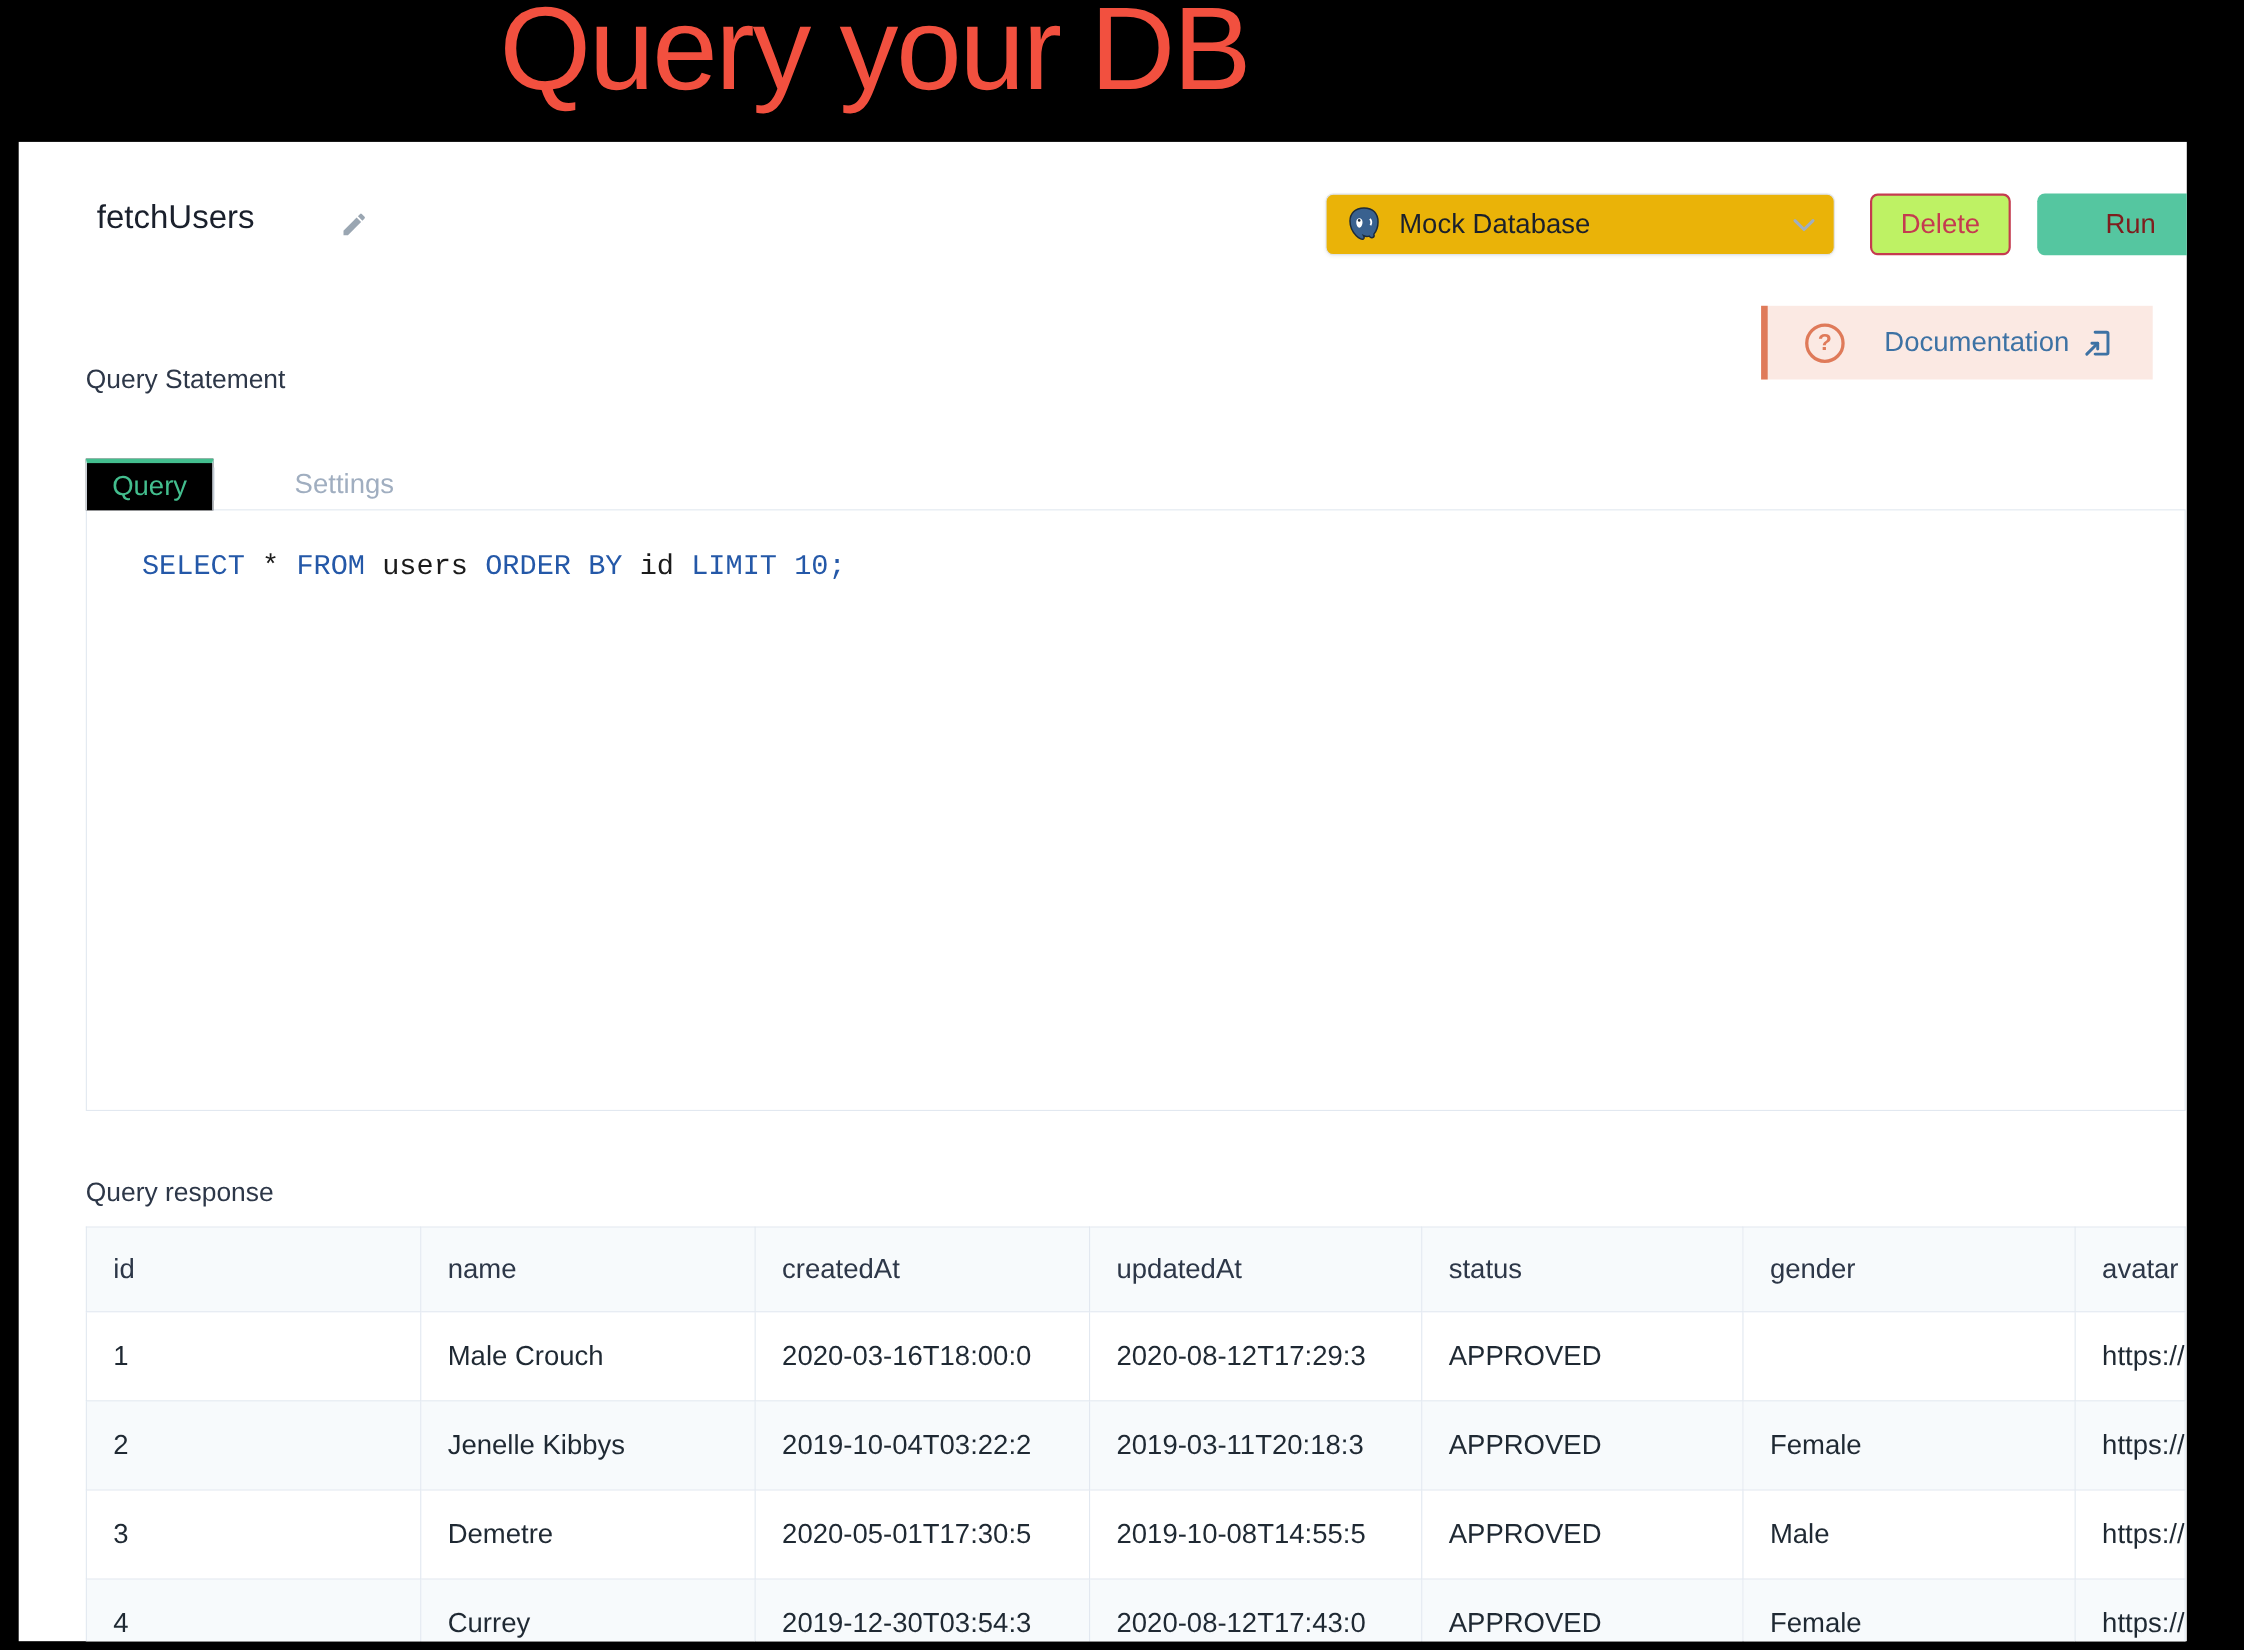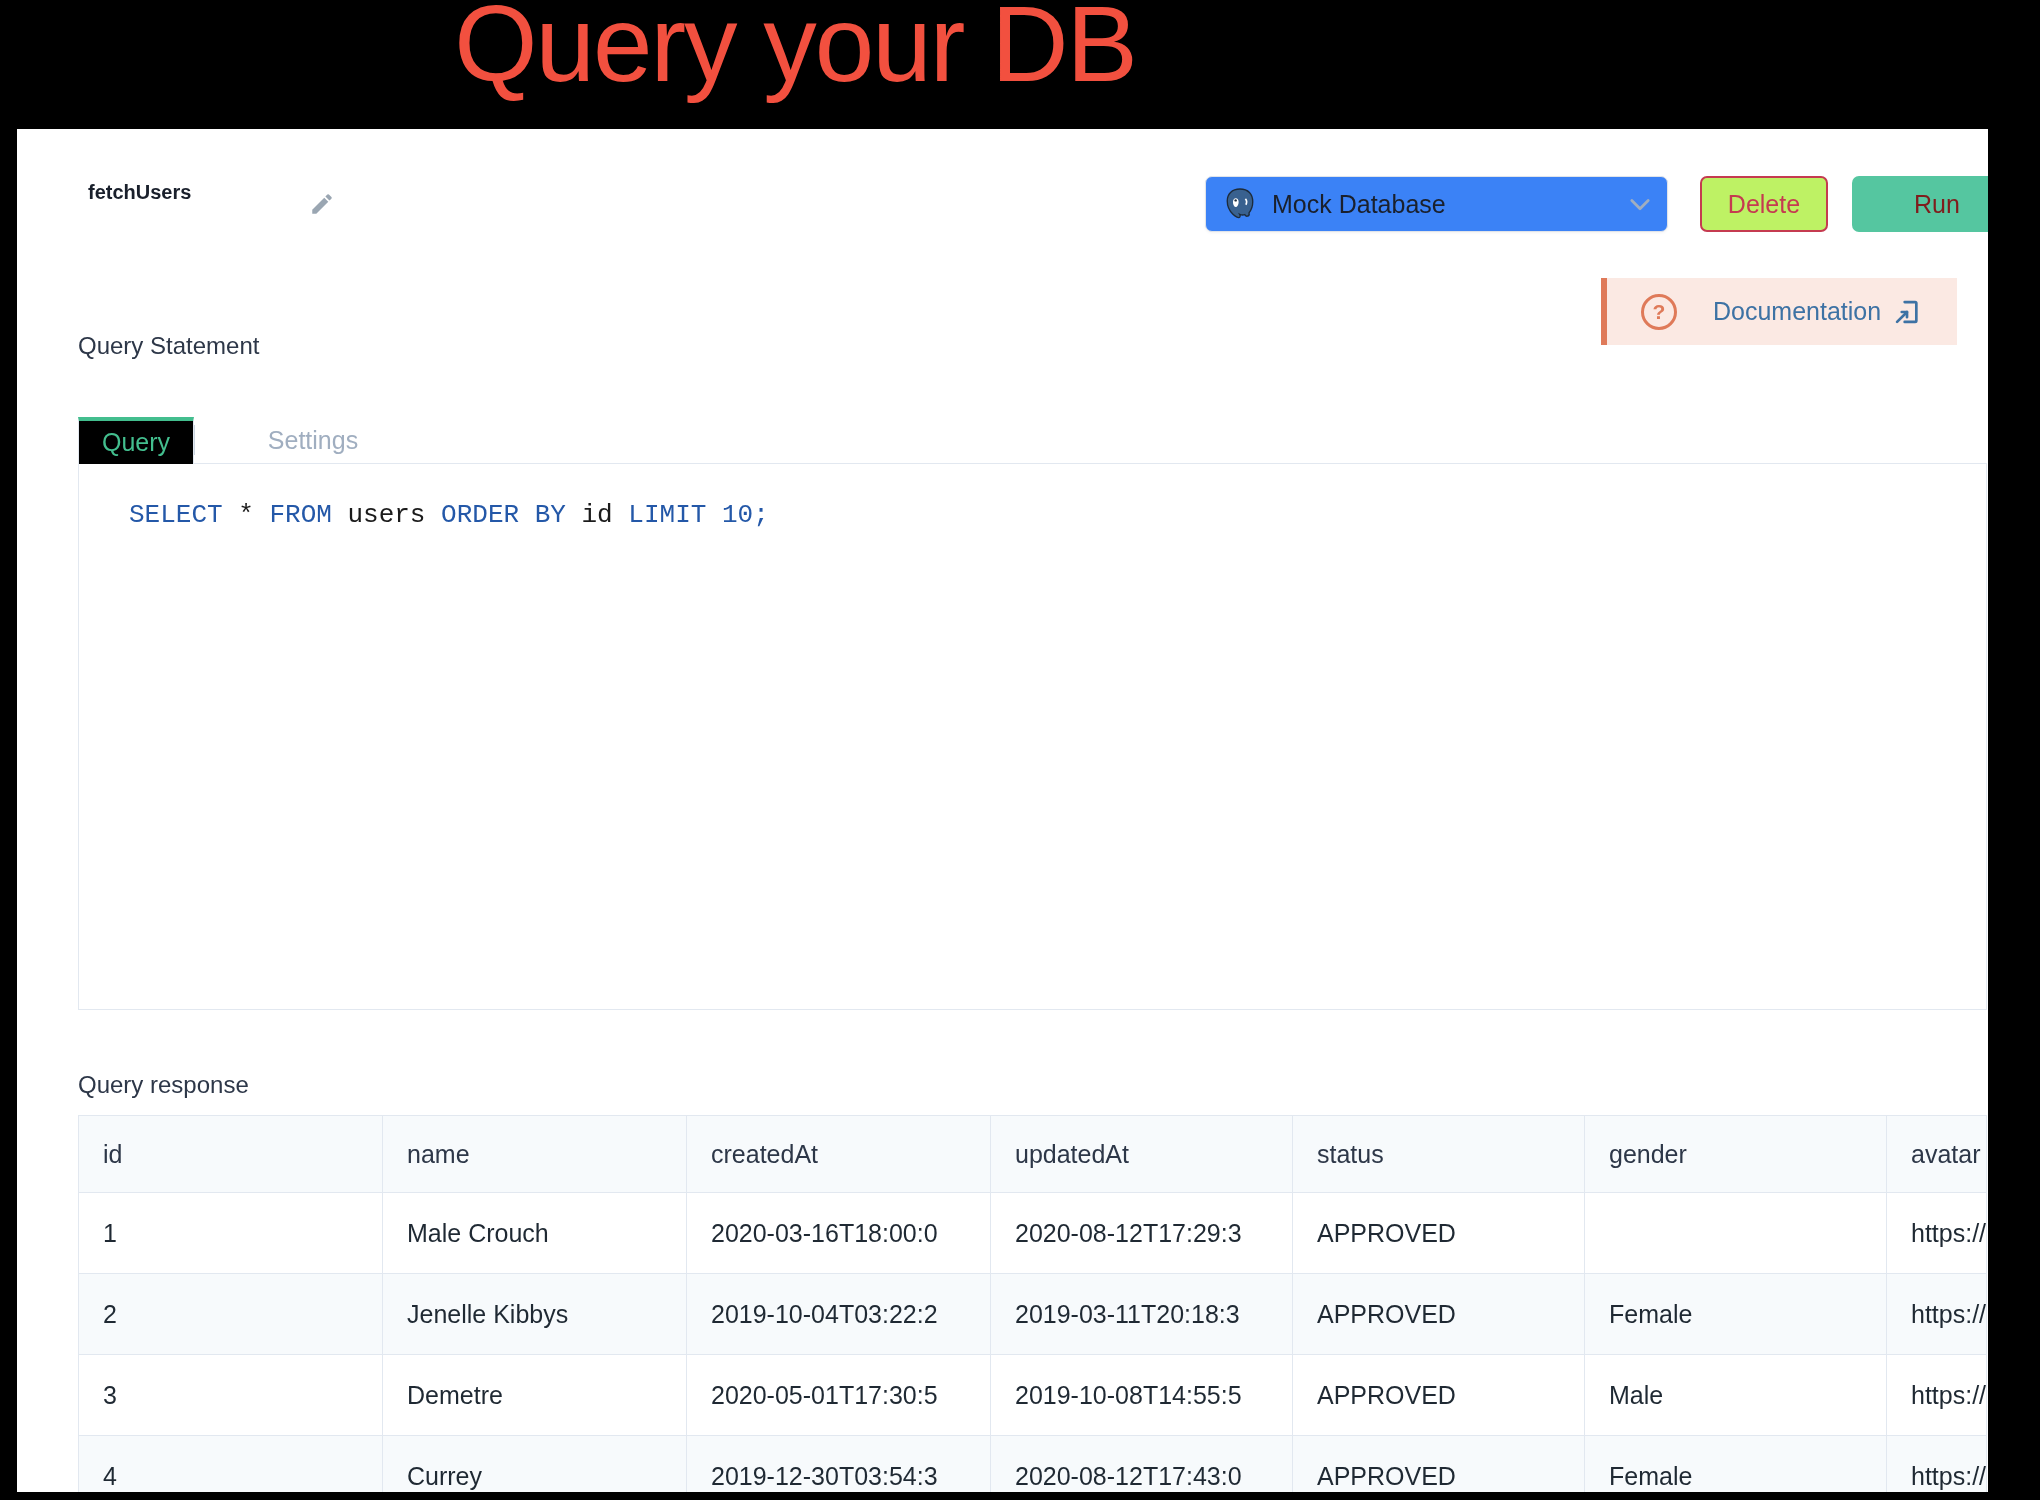--- a/index.html
+++ b/index.html
@@ -8,24 +8,24 @@
     font-family:"Liberation Sans", sans-serif;
     --banner-red:#F2503F; --run-green:#55C6A0; --delete-red:#C53B50;
     --tab-green:#43BE8E; --doc-bar:#DF7A59; --doc-bg:#FBE9E3; --doc-blue:#3D72A4;
     --kw-blue:#2458A8; --border:#E2E8F0; --zebra:#F7FAFC;
     --text-dark:#1A202C; --text-mid:#2D3748; --text-gray:#A0AEC0;
   }
   .banner{position:absolute;left:0;top:-12px;width:1590px;text-align:center;
     font-size:107px;font-weight:500;letter-spacing:-2px;line-height:1.05;color:var(--banner-red);}
   .window{position:absolute;left:17px;top:129px;width:1971px;height:1363px;background:#fff;overflow:hidden;}
   .abs{position:absolute;}
-  .title{left:71px;top:52px;font-size:20px;font-weight:700;color:var(--text-dark);}
+  .title{left:71px;top:52px;font-size:30px;font-weight:400;color:var(--text-dark);}
   .pencil{left:292px;top:62px;width:26px;height:26px;cursor:pointer;}
   .select{left:1188px;top:47px;width:463px;height:56px;border:1px solid #E0E4EA;border-radius:7px;
-    background:#3b82f6;box-shadow:0 1px 3px rgba(0,0,0,.05);display:flex;align-items:center;
+    background:#eab308;box-shadow:0 1px 3px rgba(0,0,0,.05);display:flex;align-items:center;
     padding:0 16px;box-sizing:border-box;gap:14px;cursor:pointer;justify-content:center;}
   .select-label{font-size:25px;color:var(--text-dark);}
   .chevron{margin-left:auto;}
   .btn{border-radius:7px;font-size:25px;font-weight:500;font-family:inherit;cursor:pointer;
     display:flex;align-items:center;justify-content:center;box-sizing:border-box;}
   .btn-delete{left:1683px;top:47px;width:128px;height:56px;background:#bef264;
     border:2px solid var(--delete-red);color:var(--delete-red);}
   .btn-run{left:1835px;top:47px;width:144px;height:56px;background:var(--run-green);
     border:none;color:#7f1d1d;padding-left:32px;}
   .docs{left:1584px;top:149px;width:356px;height:67px;background:var(--doc-bg);

